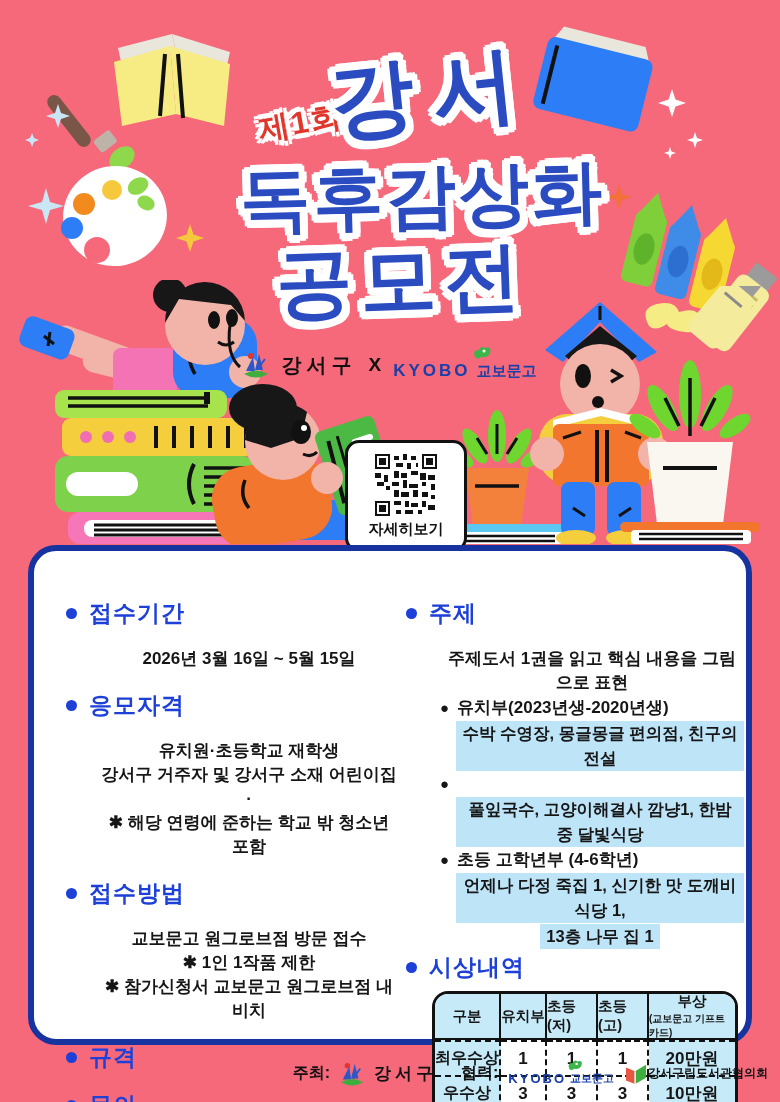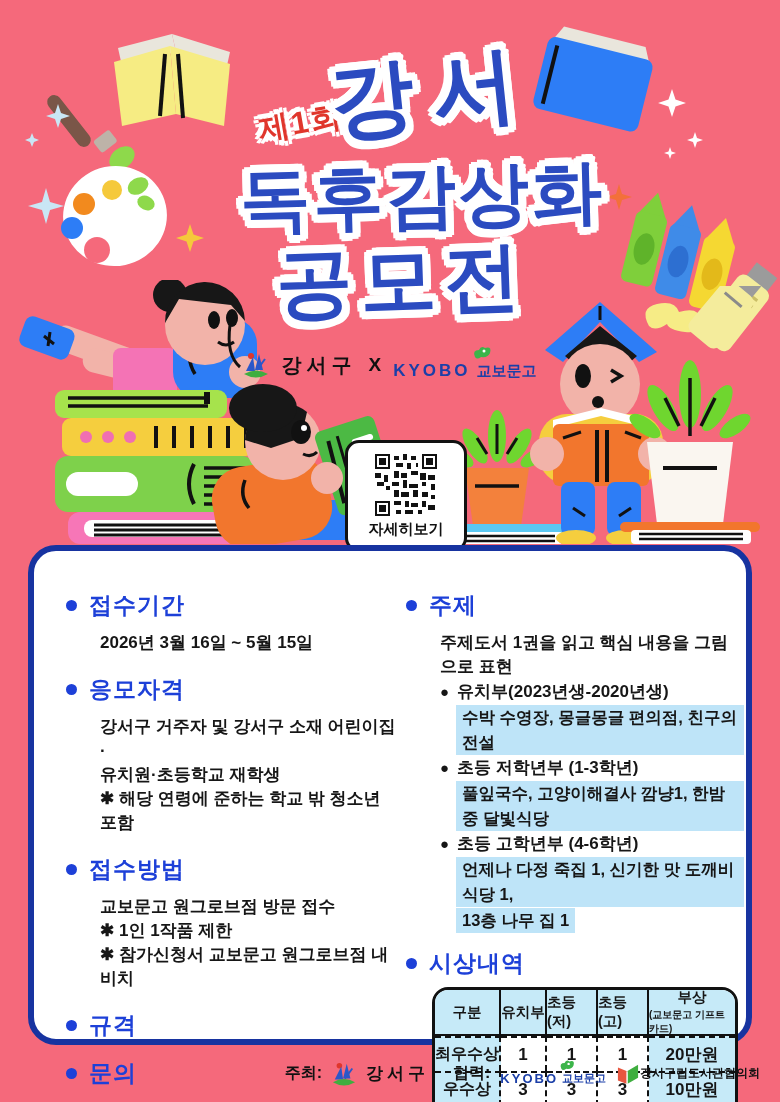--- a/index.html
+++ b/index.html
@@ -49,21 +49,21 @@
   .panel {
     position:absolute; left:28px; top:545px; width:724px; height:500px; z-index:7;
     background:#fff; border:6px solid #1733A0; border-radius:28px;
   }
   .col { position:absolute; top:28px; }
   .col-left  { left:32px;  width:332px; }
   .col-right { left:372px; width:338px; }
   .sec-h { display:flex; align-items:center; gap:12px; color:#1D40D8; font-size:23px; letter-spacing:1px; height:28px; }
   .sec-h .dot { width:11px; height:11px; border-radius:50%; background:#1D40D8; flex:0 0 auto; }
   .body { margin-left:34px; font-size:17px; line-height:24px; color:#161616; }
-  .mt-s { margin-top:12px; } .mt-m { margin-top:16px; } .mt-l { margin-top:20px; }
+  .mt-s { margin-top:20px;text-align:center; } .mt-m { margin-top:4px; } .mt-l { margin-top:20px; }
   .b-item { display:flex; gap:8px; font-size:17px; line-height:26px; }
   .b-item .b { font-size:15px; }
   .hl { display:inline-block; background:#BEE4F8; padding:0 6px; font-size:16.5px; line-height:25px; margin-left:16px; }
   .hl2 { margin-top:1px; }
 
   
   .awards-table {
     margin:10px 0 0 26px; width:306px; border:3px solid #111; border-radius:16px; overflow:hidden;
     display:grid; grid-template-columns:66px 46px 51px 51px 1fr; background:#fff;
   }
@@ -72,21 +72,21 @@
   .th .sub { font-size:10px; margin-top:1px; }
   .vs { border-right:2.5px solid #111; }
   .td { height:35px; font-size:17px; border-top:2px dashed #111; }
   .td.name { font-size:16px; }
   .td.fill { background:#C6EAF8; }
   .vd { border-right:2px dashed #111; }
 
   
   .footer {
     position:absolute; left:0; bottom:0; width:780px; height:57px; z-index:7;
-    display:flex; align-items:center; justify-content:flex-end; gap:10px; padding-right:20px;
+    display:flex; align-items:center; justify-content:flex-end; gap:10px; padding-right:12px;
   }
   .f-label { font-size:16px; color:#111; }
   .f-gname { font-size:17px; letter-spacing:4px; color:#111; margin-right:14px; }
   .f-kyobo { display:flex; align-items:flex-end; gap:4px; position:relative; padding-top:10px; }
   .f-kyobo .en { font-size:13px; letter-spacing:2px; color:#1B3FA8; }
   .f-kyobo .kr { font-size:11px; color:#1B3FA8; }
   .f-kyobo .bird { position:absolute; top:-2px; left:58px; }
   .f-lib { display:flex; align-items:center; gap:0; }
   .f-lib .name { font-size:12px; color:#111; }
 </style>
@@ -421,22 +421,22 @@
         <span class="dot"></span>
         <span>접수기간</span>
       </div>
       <div class="body mt-s">2026년 3월 16일 ~ 5월 15일</div>
 
       <div class="sec-h mt-l">
         <span class="dot"></span>
         <span>응모자격</span>
       </div>
       <div class="body mt-s">
+        <div>유치원·초등학교 재학생</div>
         <div>강서구 거주자 및 강서구 소재 어린이집·</div>
-        <div>유치원·초등학교 재학생</div>
         <div>✱ 해당 연령에 준하는 학교 밖 청소년 포함</div>
       </div>
 
       <div class="sec-h mt-l">
         <span class="dot"></span>
         <span>접수방법</span>
       </div>
       <div class="body mt-s">
         <div>교보문고 원그로브점 방문 접수</div>
         <div>✱ 1인 1작품 제한</div>
@@ -470,21 +470,20 @@
         <div>주제도서 1권을 읽고 핵심 내용을 그림으로 표현</div>
 
         <div class="b-item">
           <span class="b">●</span>
           <span>유치부(2023년생-2020년생)</span>
         </div>
         <div class="hl">수박 수영장, 몽글몽글 편의점, 친구의 전설</div>
 
         <div class="b-item">
           <span class="b">●</span>
-          <span>초등 저학년부 (1-3학년)</span>
         </div>
         <div class="hl">풀잎국수, 고양이해결사 깜냥1, 한밤중 달빛식당</div>
 
         <div class="b-item">
           <span class="b">●</span>
           <span>초등 고학년부 (4-6학년)</span>
         </div>
         <div class="hl">언제나 다정 죽집 1, 신기한 맛 도깨비 식당 1,</div>
         <div class="hl hl2">13층 나무 집 1</div>
       </div>

